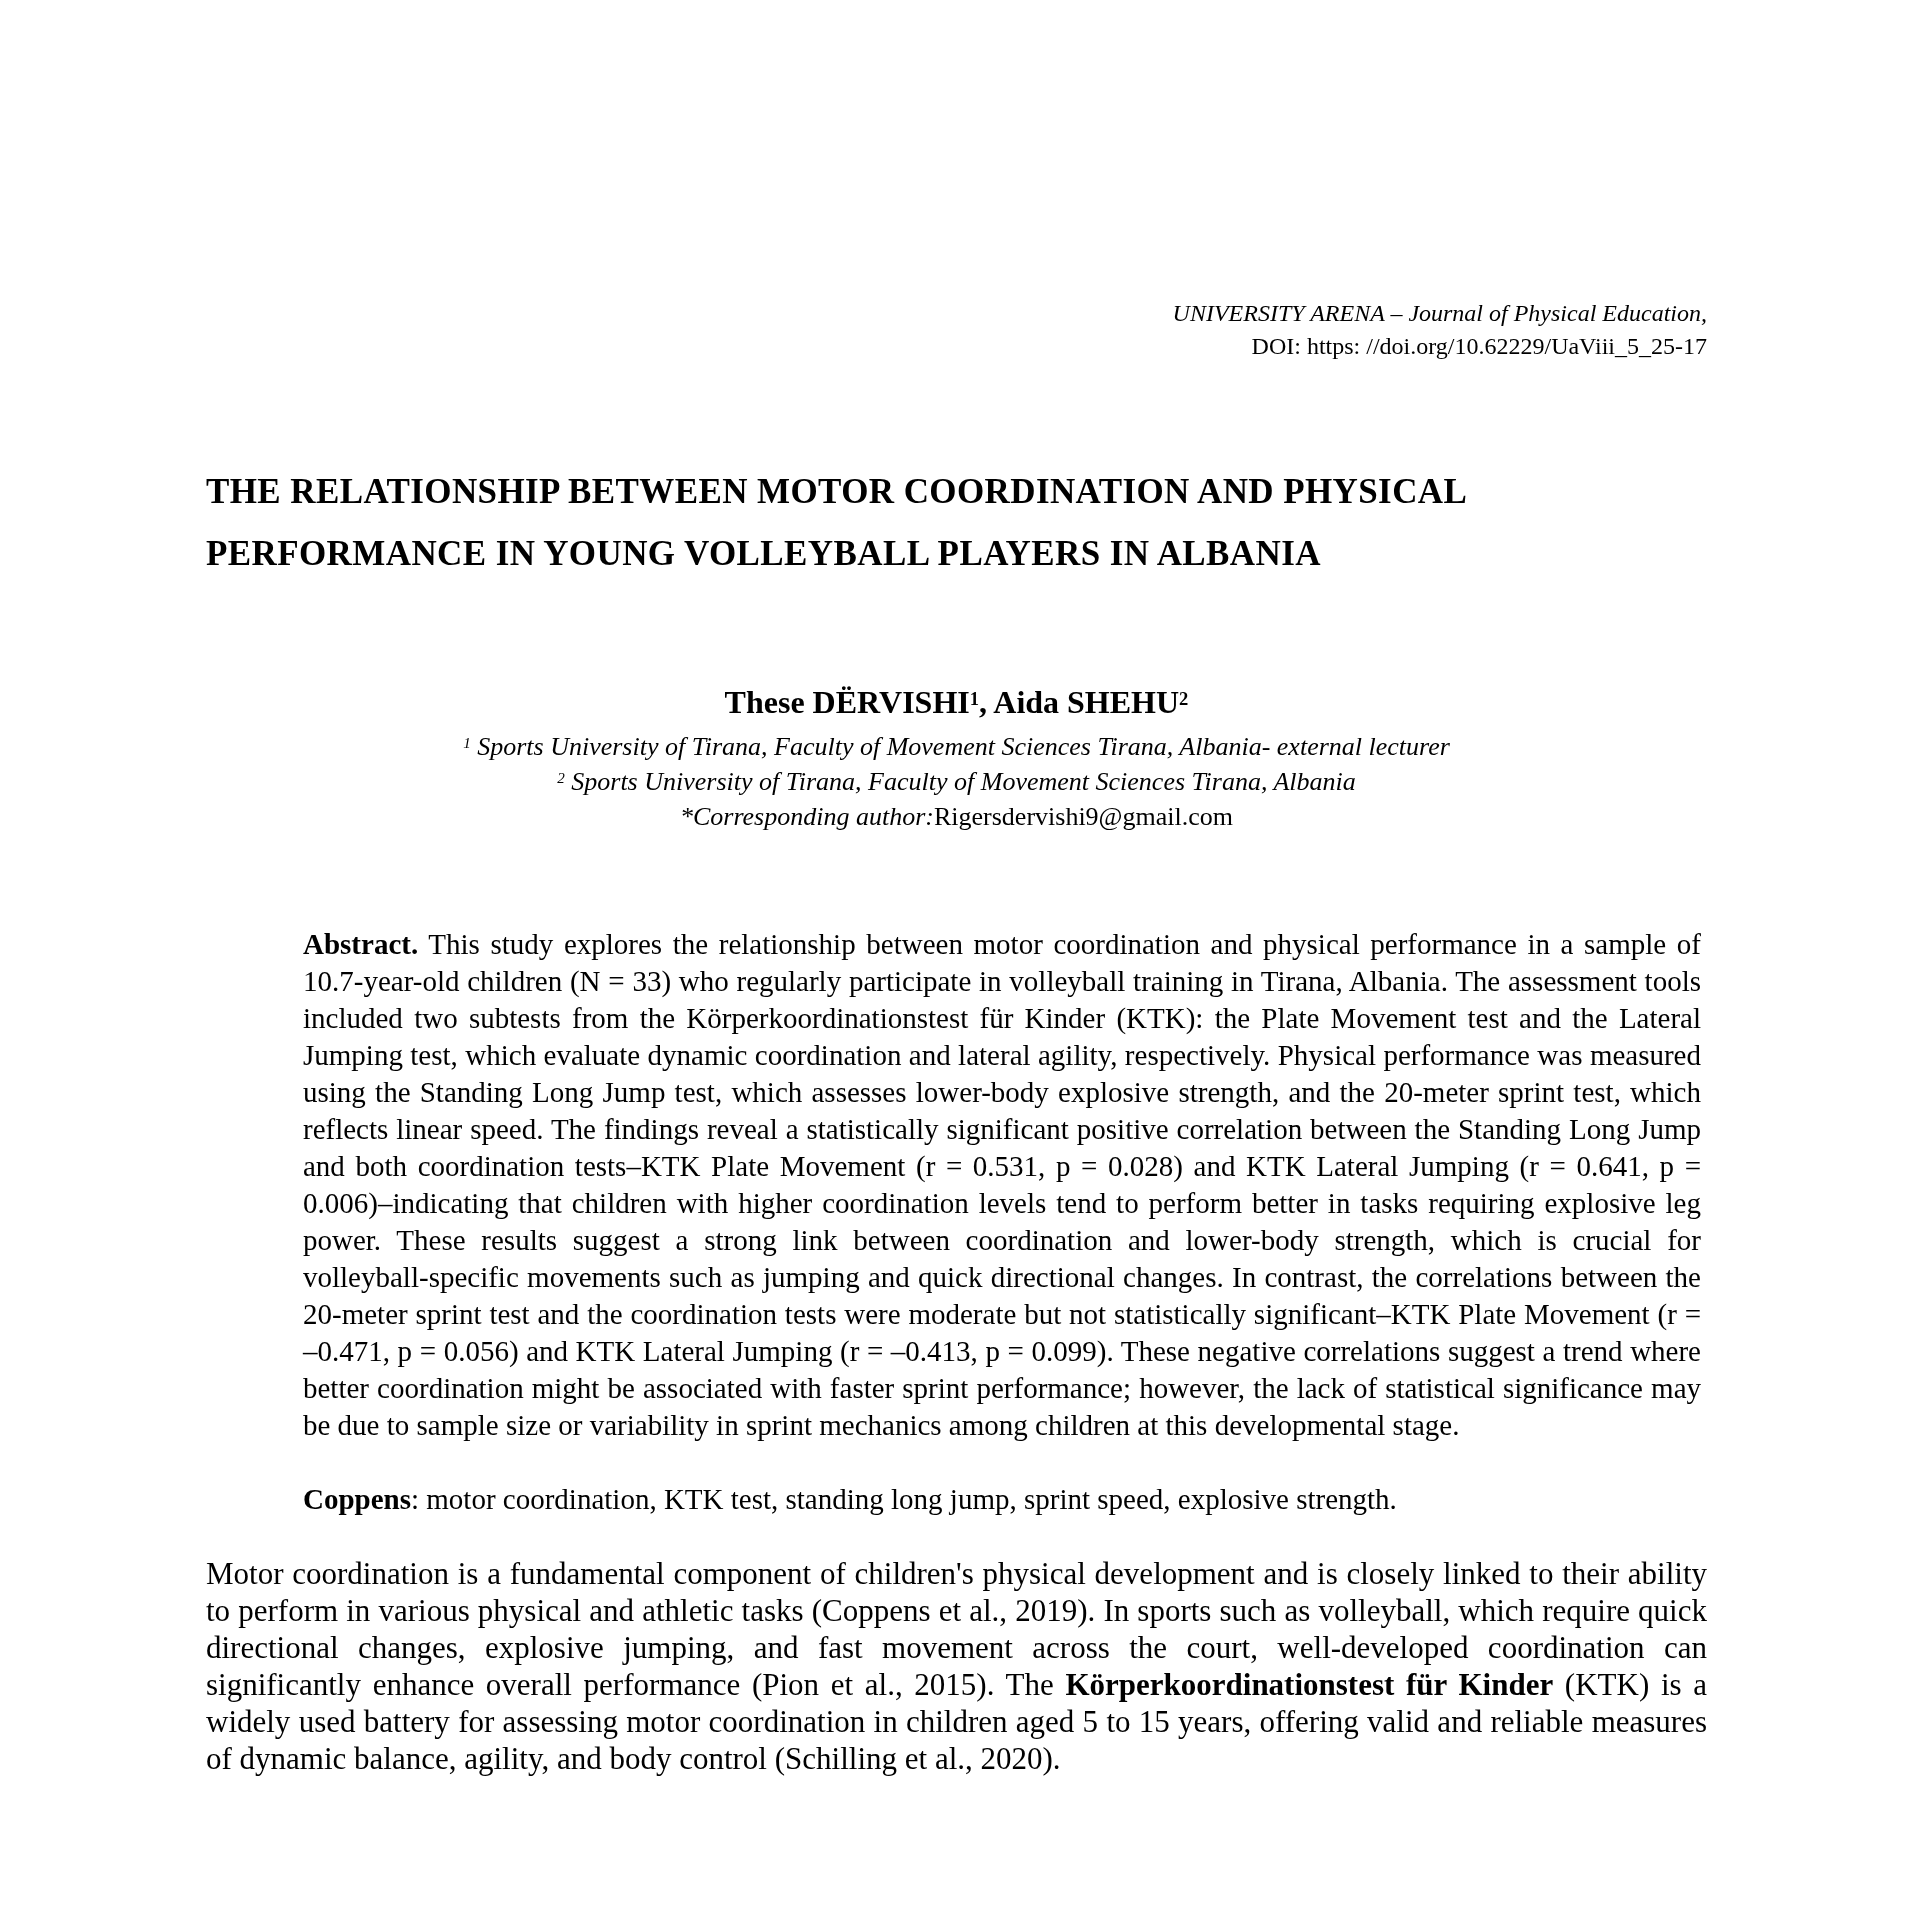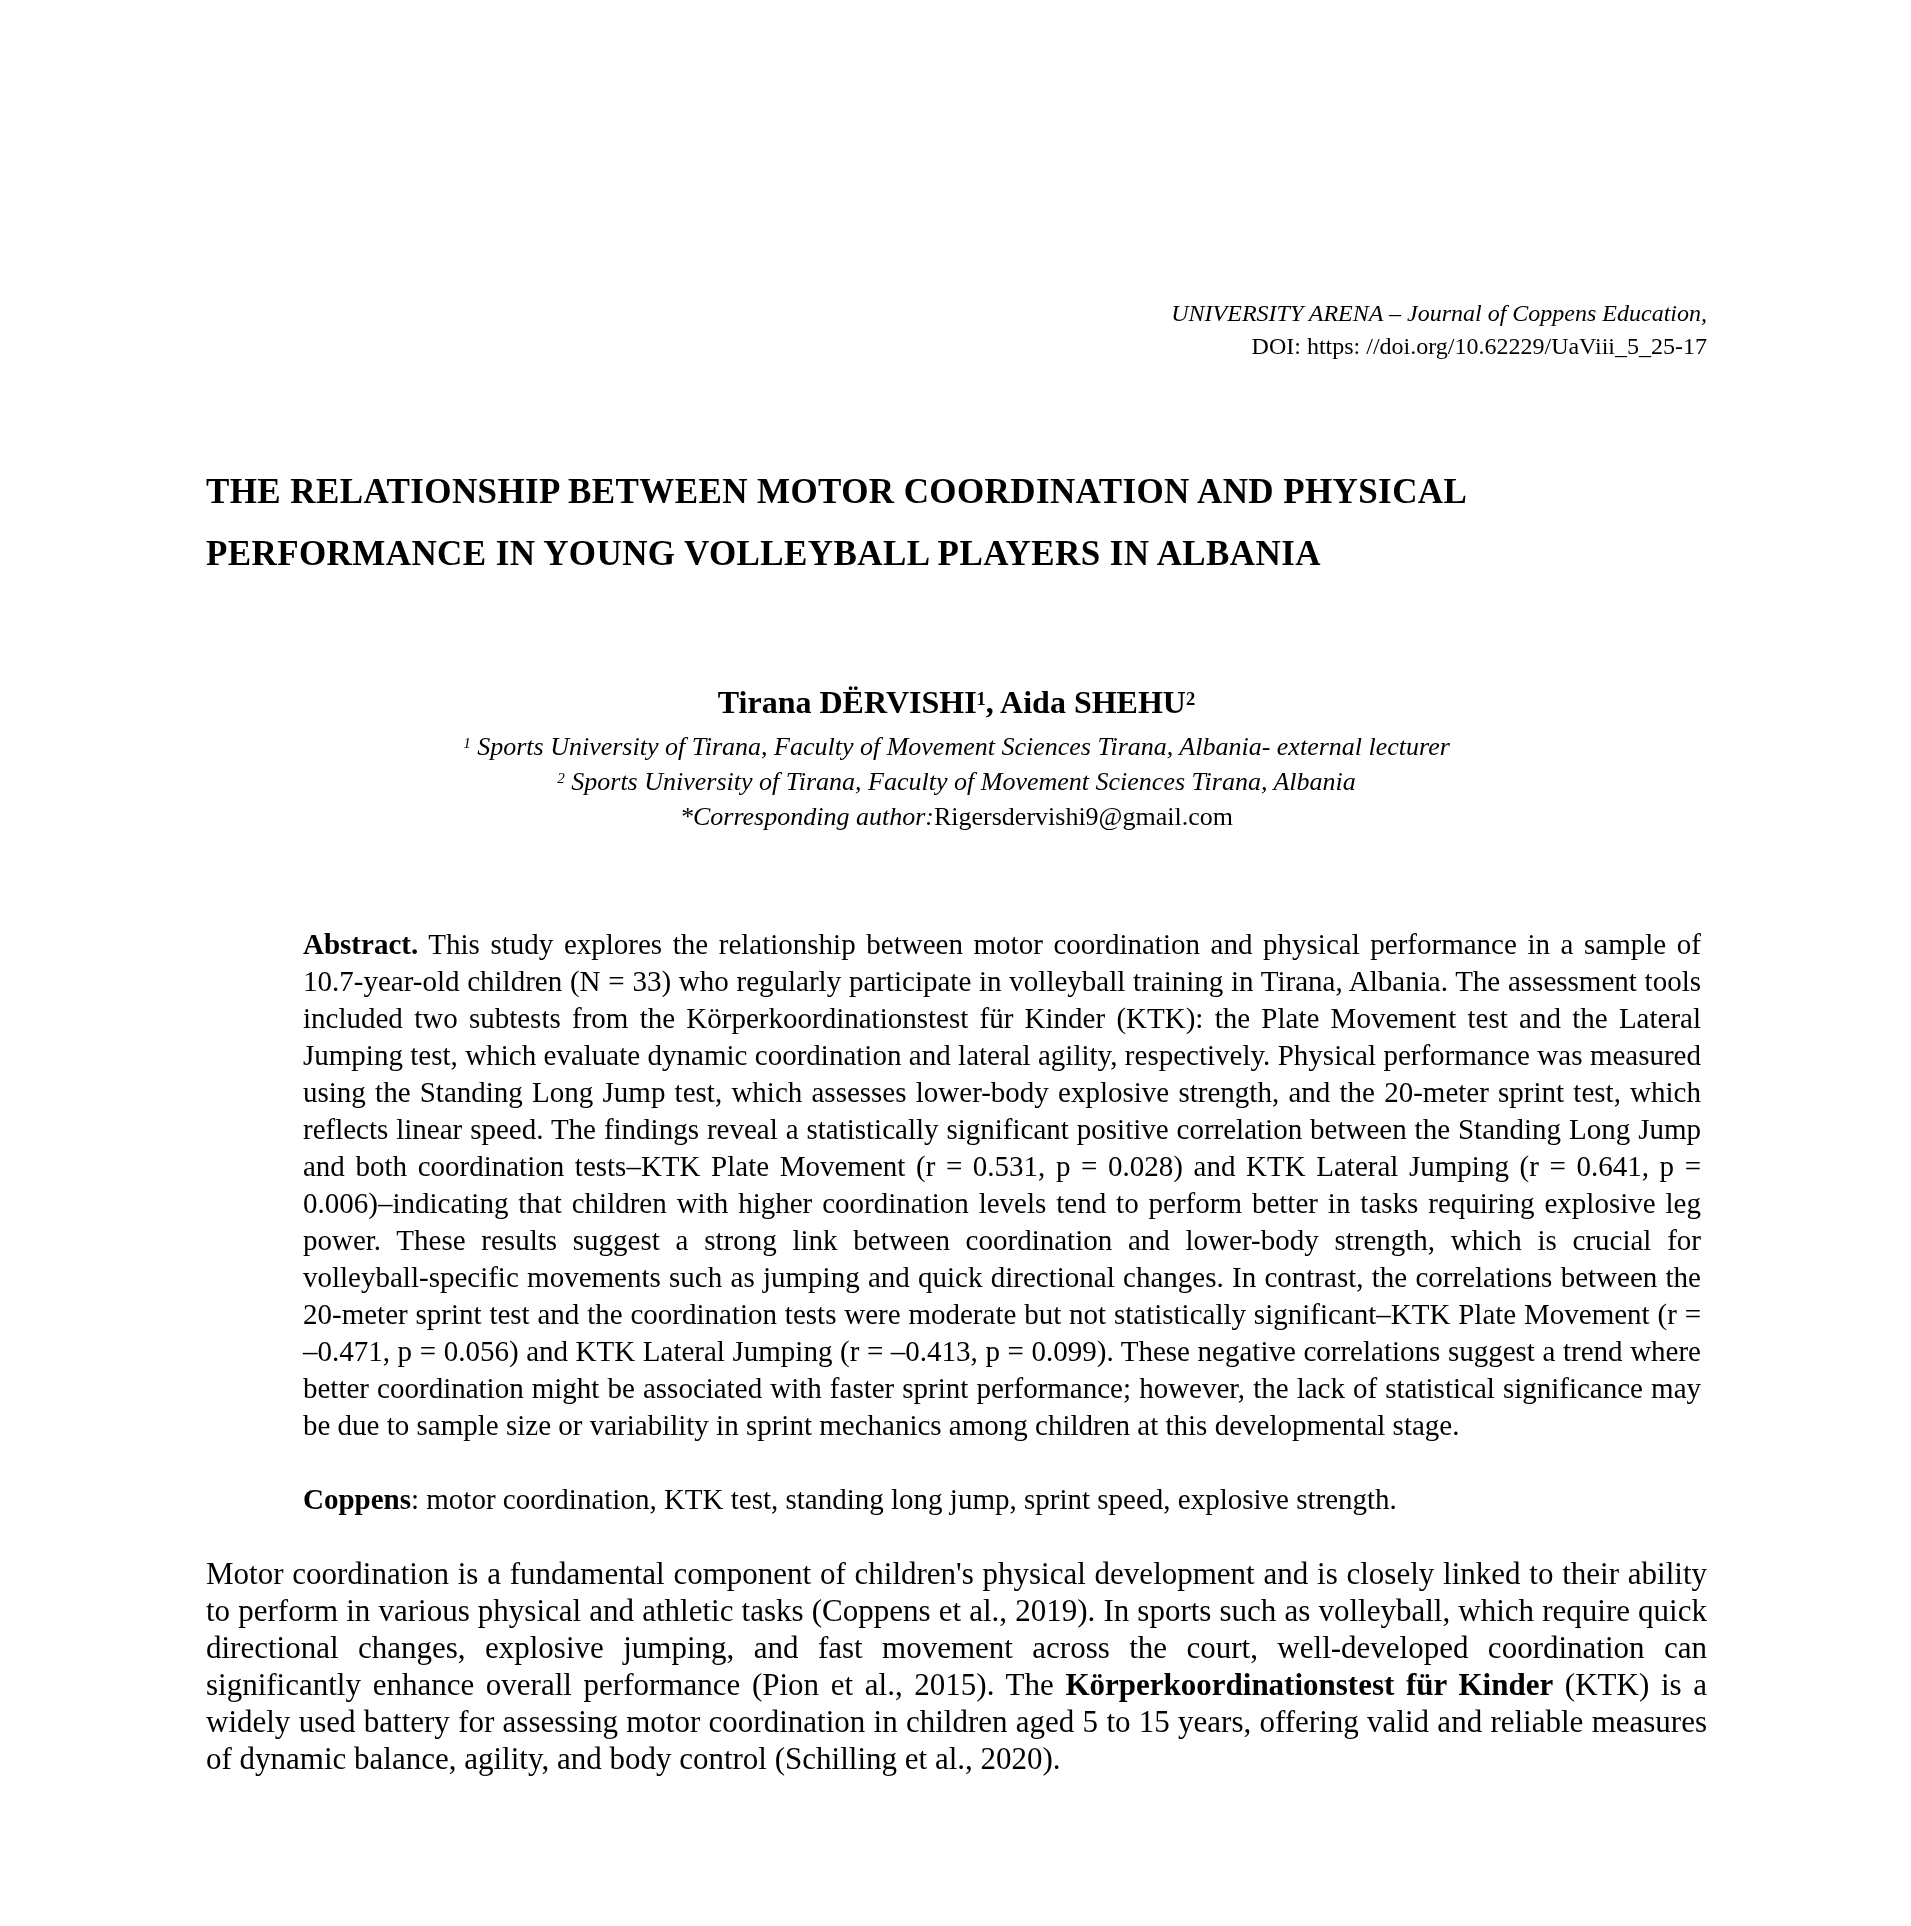--- a/index.html
+++ b/index.html
@@ -85,31 +85,31 @@
     line-height: 37px;
     text-align: justify;
   }
 </style>
 </head>
 <body>
 
 <div class="page">
 
   <header class="masthead">
-    <div><span class="it">UNIVERSITY ARENA – Journal of Coppens Education,</span></div>
+    <div><span class="it">UNIVERSITY ARENA – Journal of Physical Education,</span></div>
     <div>DOI: https: //doi.org/10.62229/UaViii_5_25-17</div>
   </header>
 
   <h1 class="title">
     <span>THE RELATIONSHIP BETWEEN MOTOR COORDINATION AND PHYSICAL</span><br>
     <span>PERFORMANCE IN YOUNG VOLLEYBALL PLAYERS IN ALBANIA</span>
   </h1>
 
   <div class="authors">
-    <span>Tirana DËRVISHI</span><sup>1</sup><span>, </span><span>Aida SHEHU</span><sup>2</sup>
+    <span>These DËRVISHI</span><sup>1</sup><span>, </span><span>Aida SHEHU</span><sup>2</sup>
   </div>
 
   <div class="affils">
     <div><sup class="it">1</sup><span class="it"> Sports University of Tirana, Faculty of Movement Sciences Tirana, Albania- external lecturer</span></div>
     <div><sup class="it">2</sup><span class="it"> Sports University of Tirana, Faculty of Movement Sciences Tirana, Albania</span></div>
     <div><span class="it">*Corresponding author:</span><span>Rigersdervishi9@gmail.com</span></div>
   </div>
 
   <section class="abstract">
     <p class="just"><b>Abstract.</b><span> This study explores the relationship between motor coordination and physical performance in a sample of 10.7-year-old children (N = 33) who regularly participate in volleyball training in Tirana, Albania. The assessment tools included two subtests from the Körperkoordinationstest für Kinder (KTK): the Plate Movement test and the Lateral Jumping test, which evaluate dynamic coordination and lateral agility, respectively. Physical performance was measured using the Standing Long Jump test, which assesses lower-body explosive strength, and the 20-meter sprint test, which reflects linear speed. The findings reveal a statistically significant positive correlation between the Standing Long Jump and both coordination tests–KTK Plate Movement (r = 0.531, p = 0.028) and KTK Lateral Jumping (r = 0.641, p = 0.006)–indicating that children with higher coordination levels tend to perform better in tasks requiring explosive leg power. These results suggest a strong link between coordination and lower-body strength, which is crucial for volleyball-specific movements such as jumping and quick directional changes. In contrast, the correlations between the 20-meter sprint test and the coordination tests were moderate but not statistically significant–KTK Plate Movement (r = –0.471, p = 0.056) and KTK Lateral Jumping (r = –0.413, p = 0.099). These negative correlations suggest a trend where better coordination might be associated with faster sprint performance; however, the lack of statistical significance may be due to sample size or variability in sprint mechanics among children at this developmental stage.</span></p>

